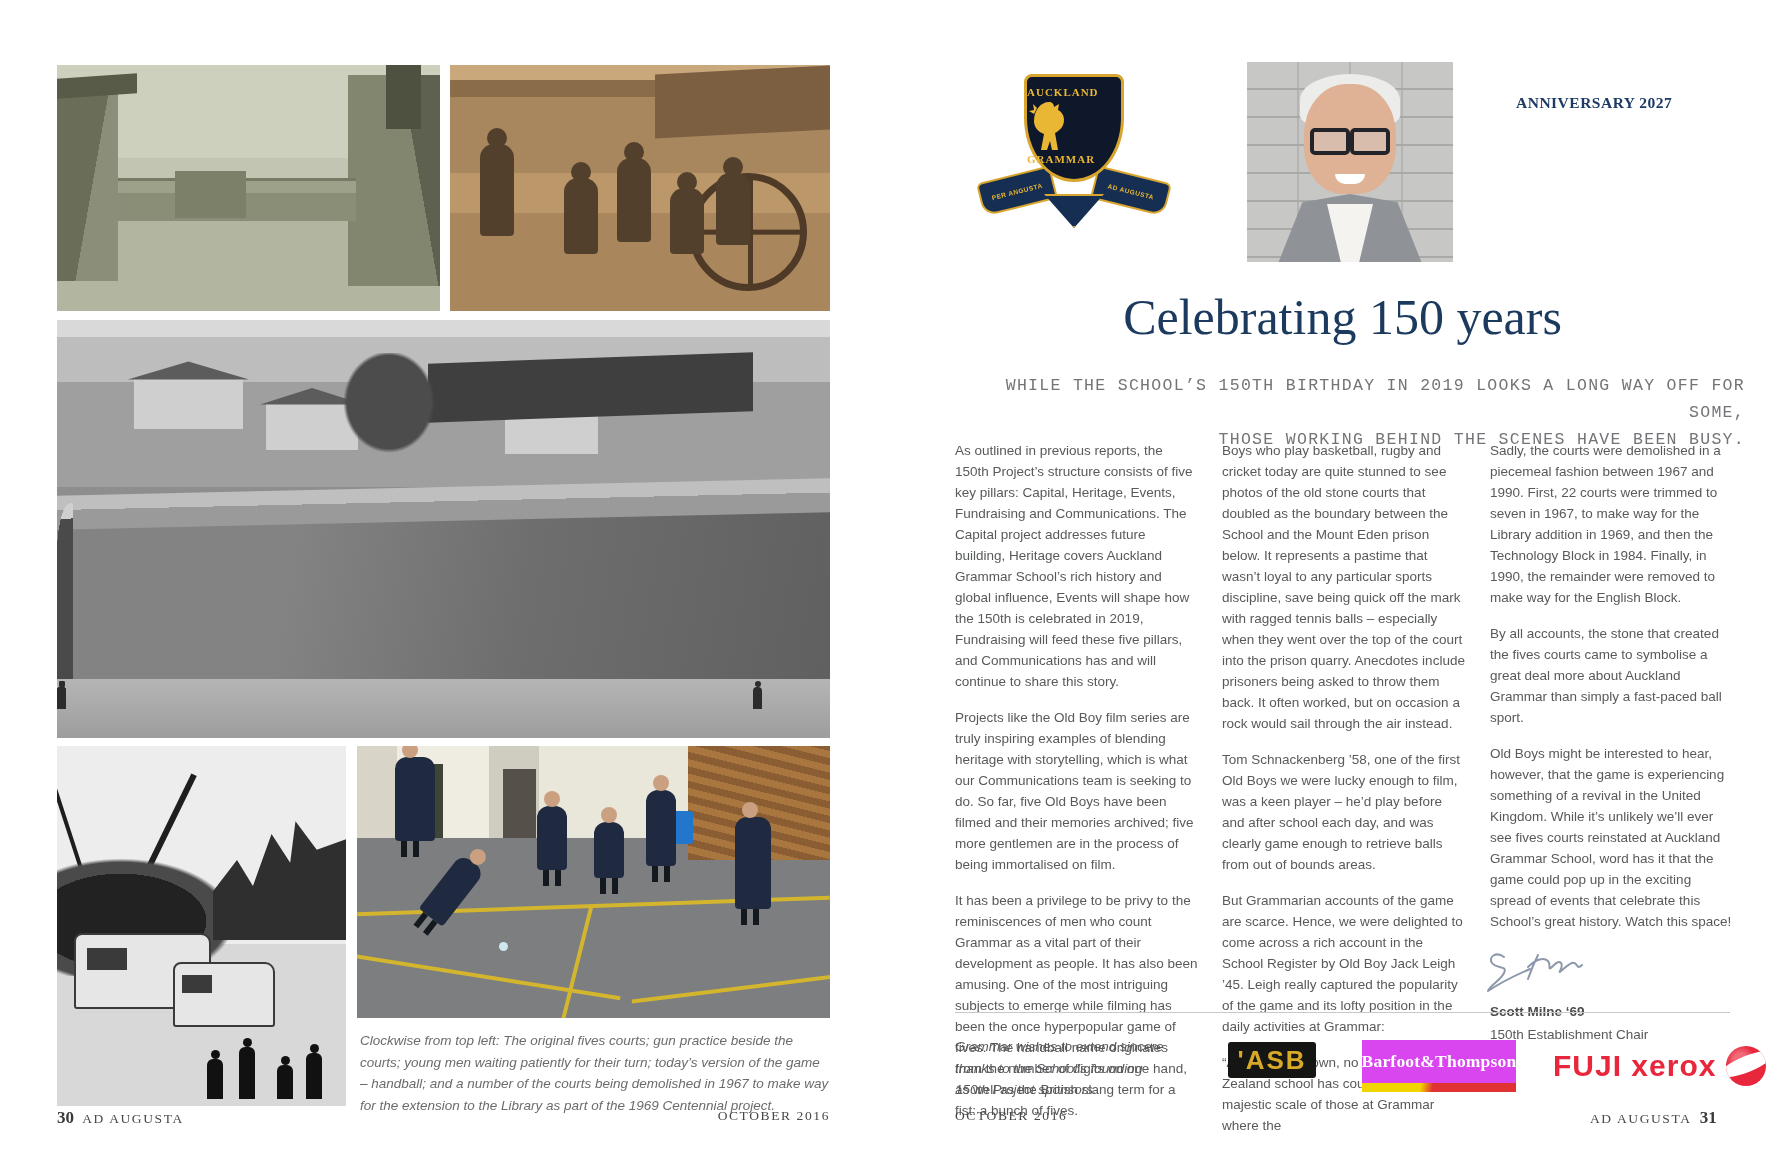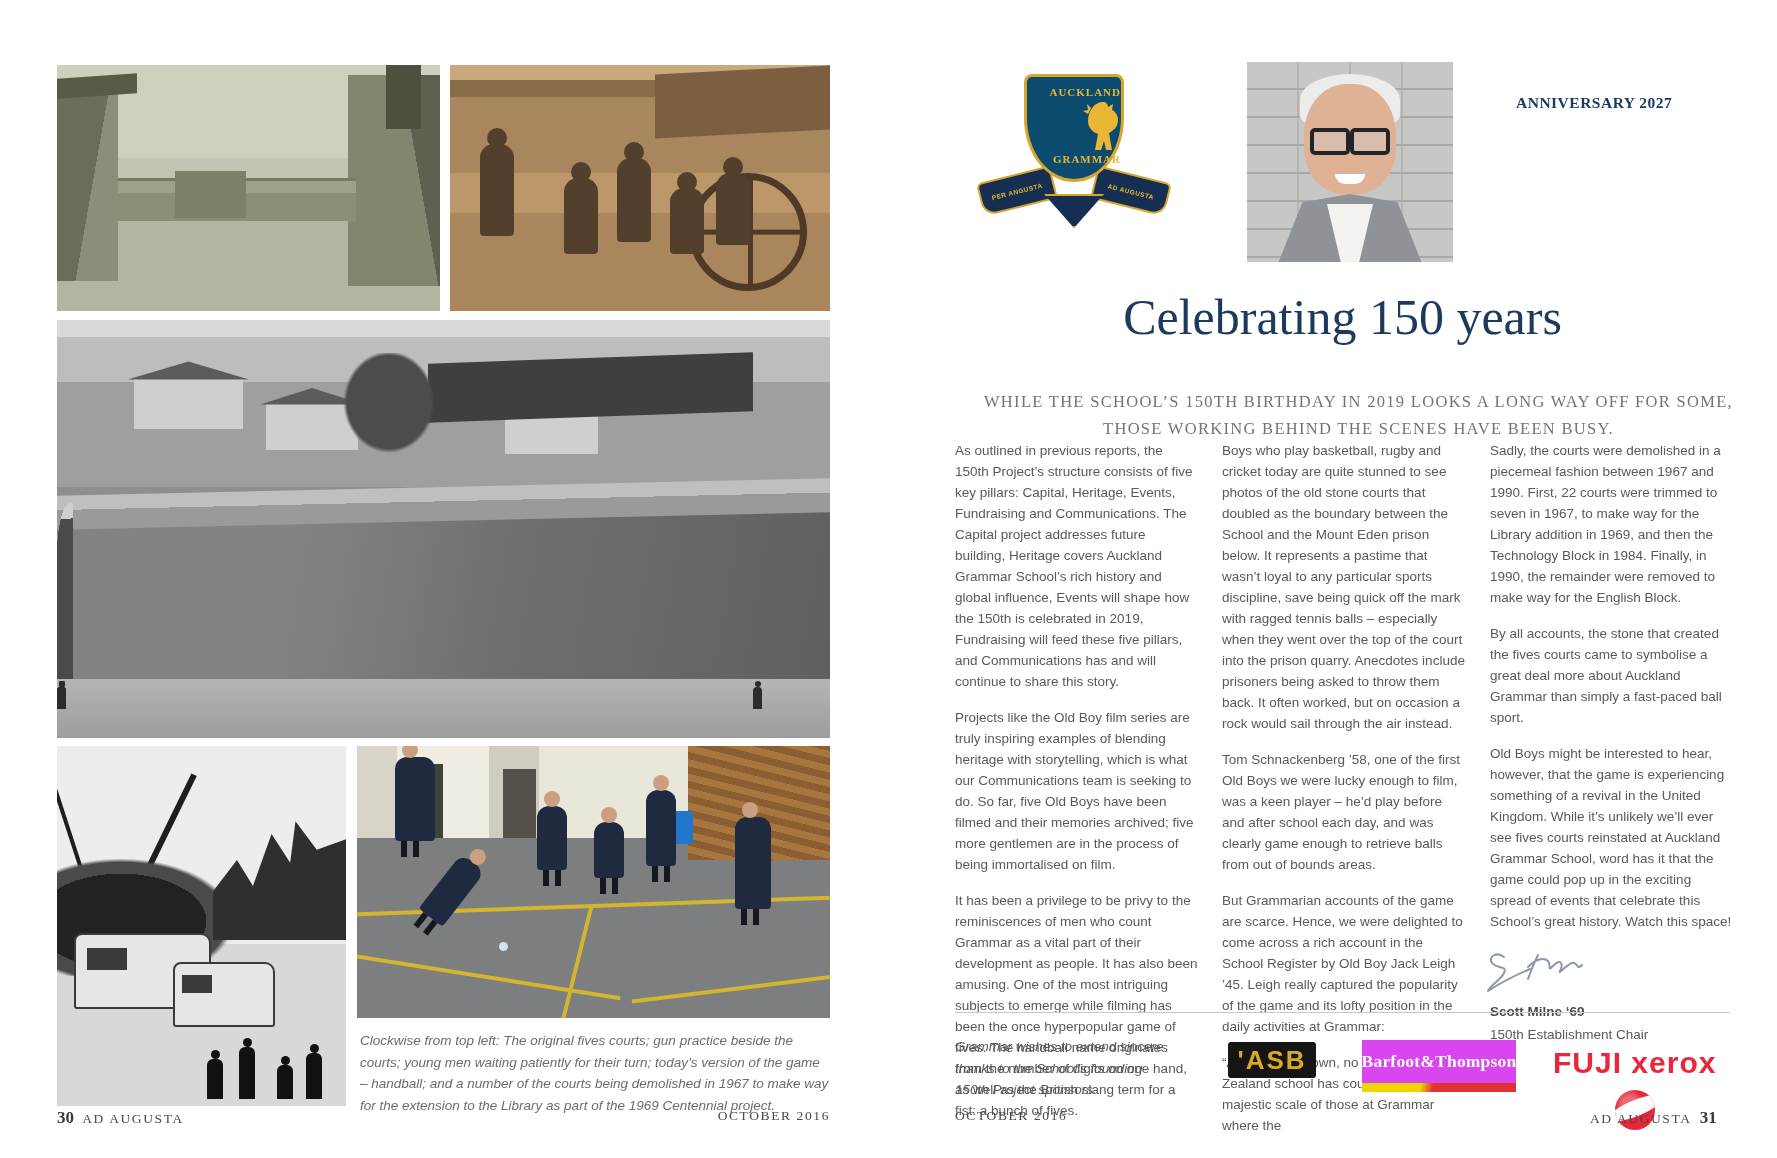--- a/index.html
+++ b/index.html
@@ -92,22 +92,22 @@
 
   .caption{font-style:italic;color:#6a6b6d;font-size:13.5px;line-height:1.6;margin:0;}
 
   
   .footer{font-family:"Liberation Serif",serif;color:#47474a;font-size:13.5px;letter-spacing:1.6px;}
   .footer .pagenum{font-size:17px;font-weight:bold;letter-spacing:0;margin-right:4px;color:#3a3a3c;}
 
   
   .crest{width:178px;height:186px;}
   .crest .shield{position:absolute;left:50%;top:8px;transform:translateX(-50%);width:100px;height:108px;
-    background:#0c4a6e;border:3px solid #d8a52e;border-radius:8px 8px 50px 50px/8px 8px 64px 64px;
-    display:flex;flex-direction:column;align-items:flex-end;justify-content:space-between;padding:9px 0 14px;box-sizing:border-box;}
+    background:#0f172a;border:3px solid #d8a52e;border-radius:8px 8px 50px 50px/8px 8px 64px 64px;
+    display:flex;flex-direction:column;align-items:flex-start;justify-content:space-between;padding:9px 0 14px;box-sizing:border-box;}
   .crest .cword{color:#e9b733;font-family:"Liberation Serif",serif;font-weight:bold;font-size:11px;letter-spacing:1px;}
   .crest .lion{width:40px;height:52px;}
   .crest .wing{position:absolute;top:108px;width:72px;height:30px;background:#152e52;border:2px solid #d8a52e;
     color:#e9b733;font-size:6.5px;font-weight:bold;display:flex;align-items:center;justify-content:center;letter-spacing:.5px;}
   .crest .wing.l{left:-6px;transform:rotate(-14deg);border-radius:6px 2px 2px 14px;}
   .crest .wing.r{right:-6px;transform:rotate(14deg);border-radius:2px 6px 14px 2px;}
   .crest .vee{position:absolute;left:50%;top:128px;transform:translateX(-50%);width:56px;height:30px;background:#152e52;border:2px solid #d8a52e;
     clip-path:polygon(0 0,100% 0,50% 100%);}
 
   .portrait{background:#c7c7c5;
@@ -127,21 +127,21 @@
   .logo150{color:#1d3a66;font-family:"Liberation Serif",serif;}
   .logo150 .row{display:flex;align-items:flex-start;}
   .logo150 .big{font-size:88px;font-weight:bold;line-height:.9;letter-spacing:-4px;}
   .logo150 .zero{position:relative;width:64px;height:78px;border:13px solid #1d3a66;border-radius:50%;margin:3px 0 0 8px;box-sizing:border-box;
     display:flex;align-items:center;justify-content:center;}
   .logo150 .th{font-size:30px;font-weight:bold;margin:-2px 0 0 4px;}
   .logo150 .anniv{font-size:15.5px;font-weight:bold;letter-spacing:.5px;margin-top:10px;}
 
   
   .title{font-family:"Liberation Serif",serif;color:#1b3a5e;font-size:50px;text-align:center;margin:0;font-weight:normal;}
-  .subtitle{font-family:Liberation Serif, serif;color:#737477;font-size:16.5px;letter-spacing:1.3px;text-align:center;line-height:1.65;margin:16px;}
+  .subtitle{font-family:Liberation Mono, monospace;color:#737477;font-size:16.5px;letter-spacing:1.3px;text-align:right;line-height:1.65;margin:0;}
   .col{position:absolute;width:243px;color:#58595b;font-size:13.5px;line-height:21px;}
   .col p{margin:0 0 15px 0;}
   .signame{font-weight:bold;color:#4a4b4d;margin:6px 0 2px 0 !important;}
   .sigtitle{margin:0 !important;}
   .sig-svg{display:block;margin:4px 0 2px -4px;}
 
   .rule{position:absolute;height:1px;background:#c9c9c9;}
 
   .sponsor-note{font-style:italic;color:#58595b;font-size:13.5px;line-height:1.6;margin:0;}
   .asb{background:#151513;border-radius:3px;display:flex;align-items:center;justify-content:center;}
@@ -318,21 +318,21 @@
 
     <div class="asb abs" style="left:1228px;top:1042px;width:88px;height:36px;">
       <span>'ASB</span>
     </div>
 
     <div class="bt abs" style="left:1362px;top:1040px;width:154px;height:52px;">
       <div class="blue">Barfoot&amp;Thompson</div>
       <div class="stripe"></div>
     </div>
 
-    <div class="fuji abs" style="left:1553px;top:1046px;flex-direction:column;">
+    <div class="fuji abs" style="left:1553px;top:1046px;">
       <span class="fx-text">FUJI xerox</span>
       <span class="sphere"></span>
     </div>
 
     <div class="footer abs" style="left:955px;top:1108px;">
       <span>OCTOBER 2016</span>
     </div>
     <div class="footer abs" style="left:1590px;top:1108px;">
       <span>AD AUGUSTA</span>
       <span class="pagenum" style="margin:0 15px 0 4px;">31</span>

